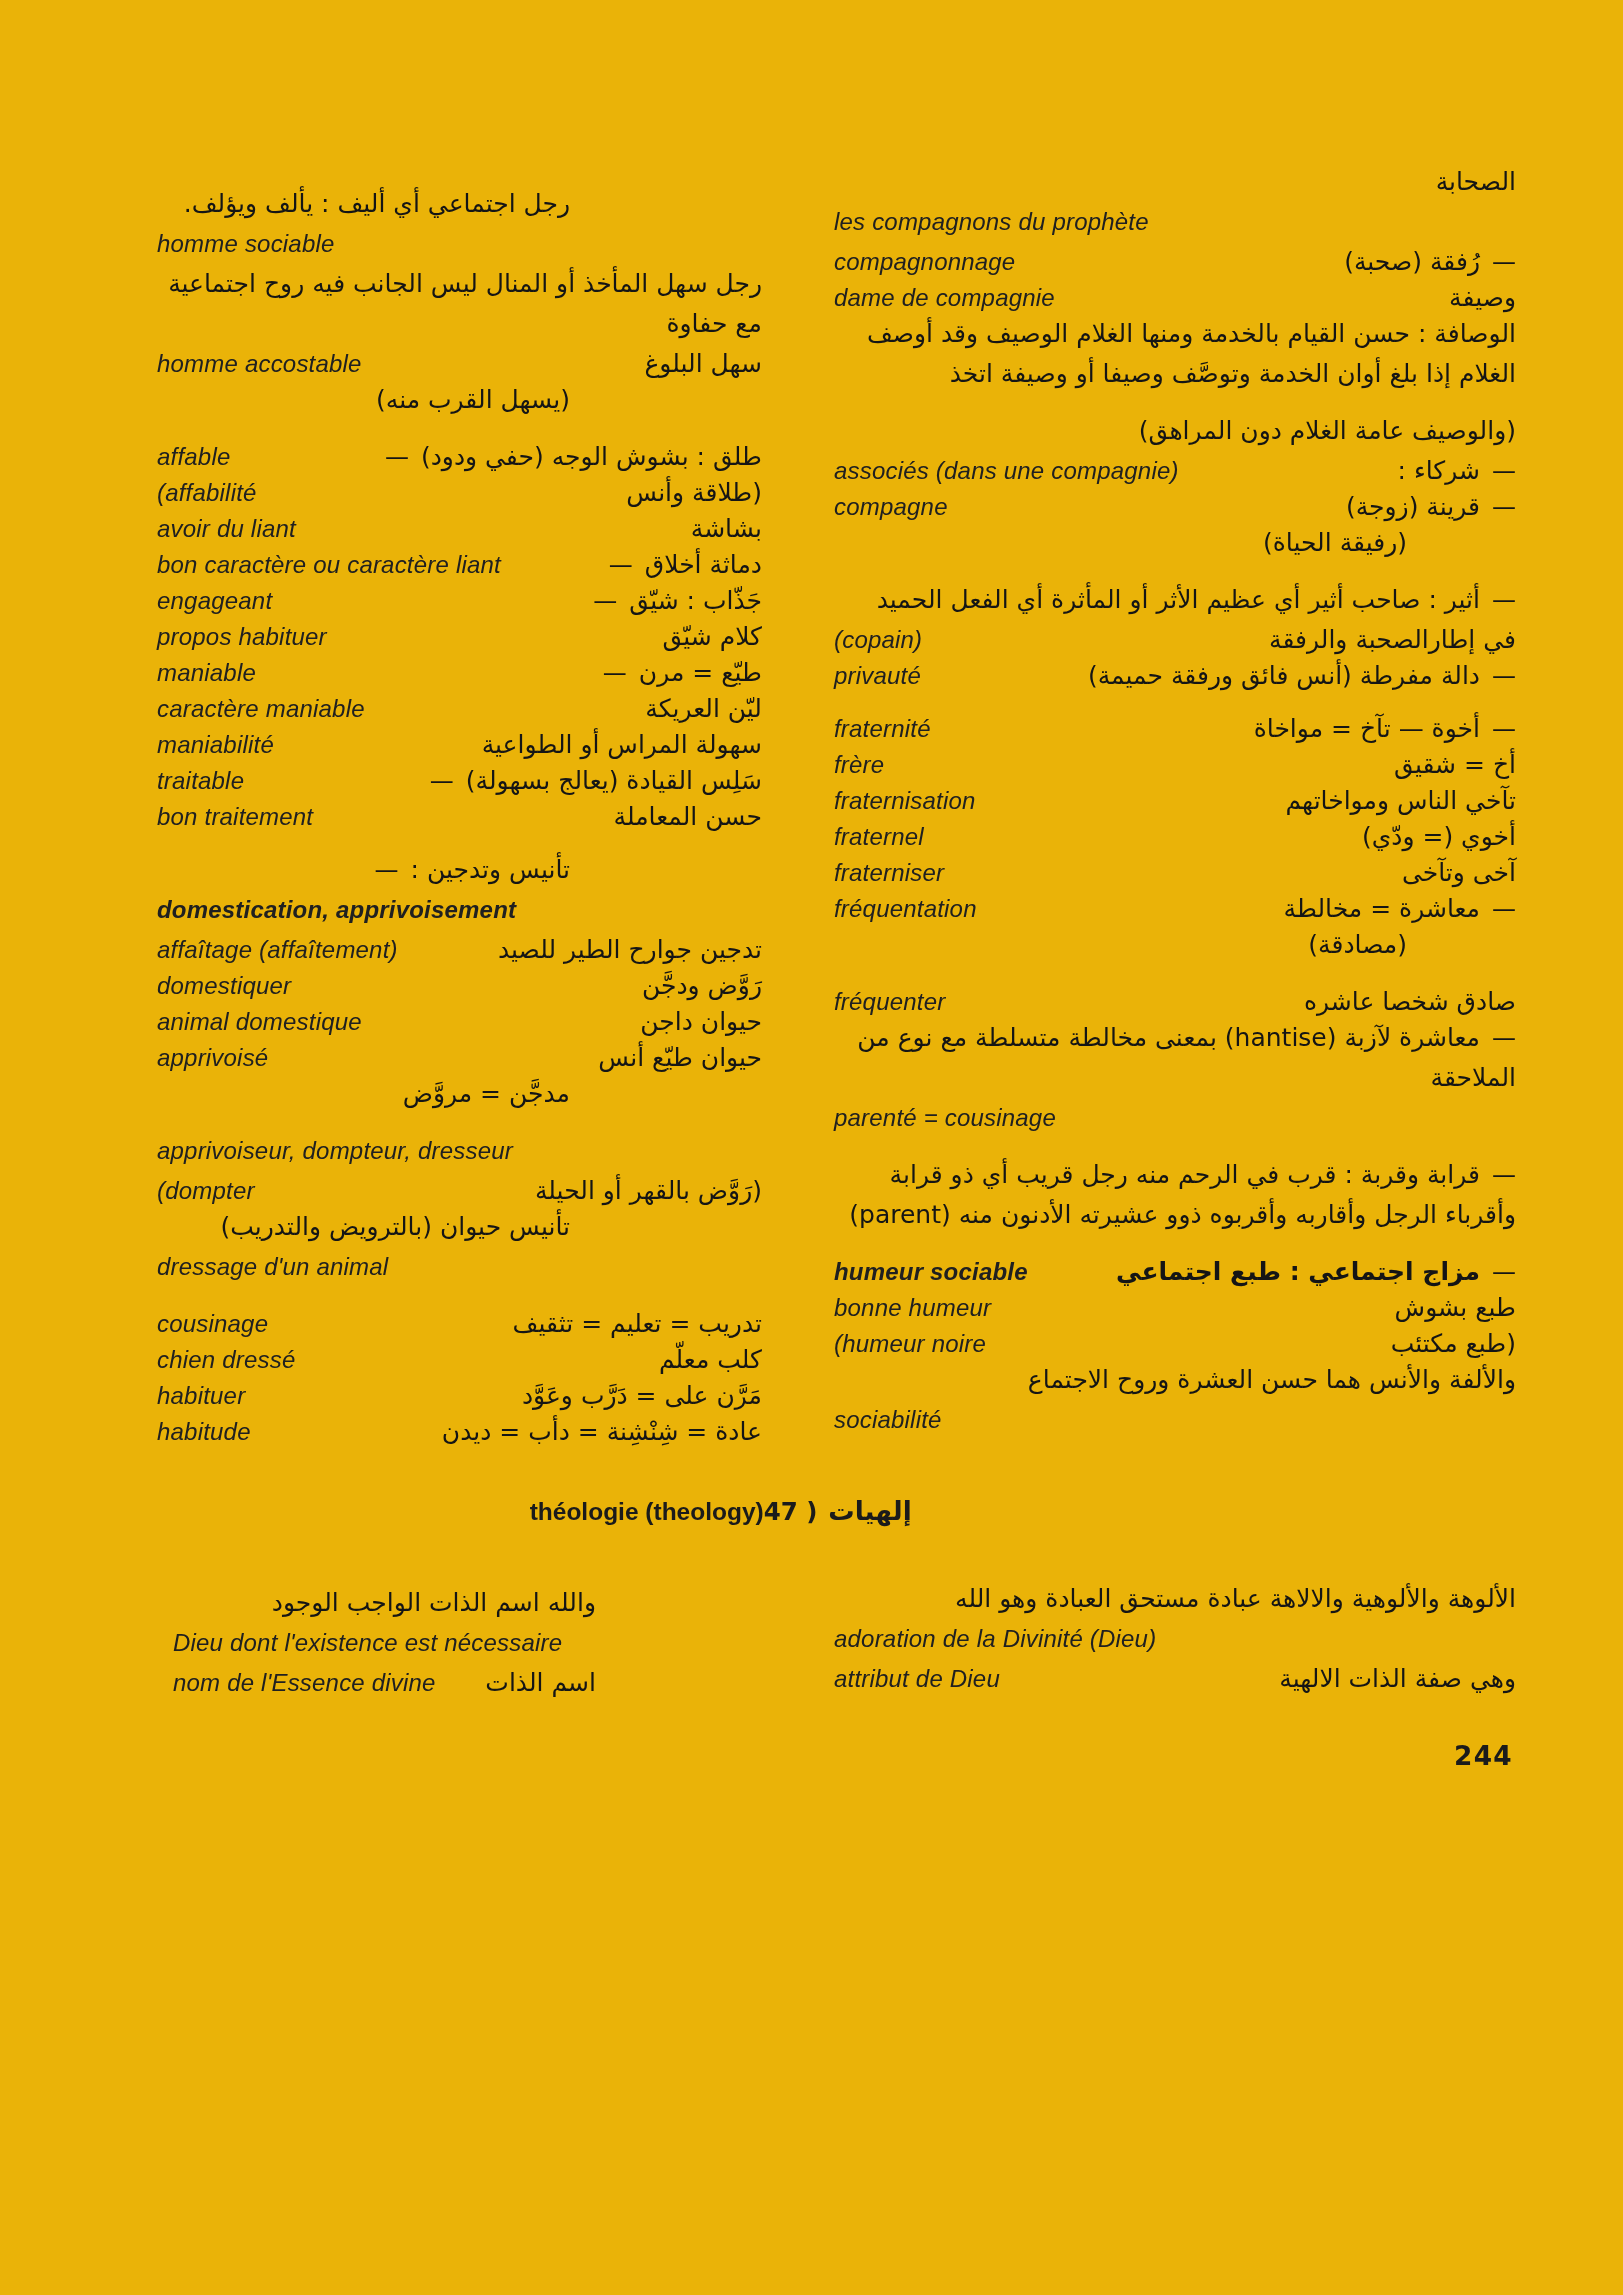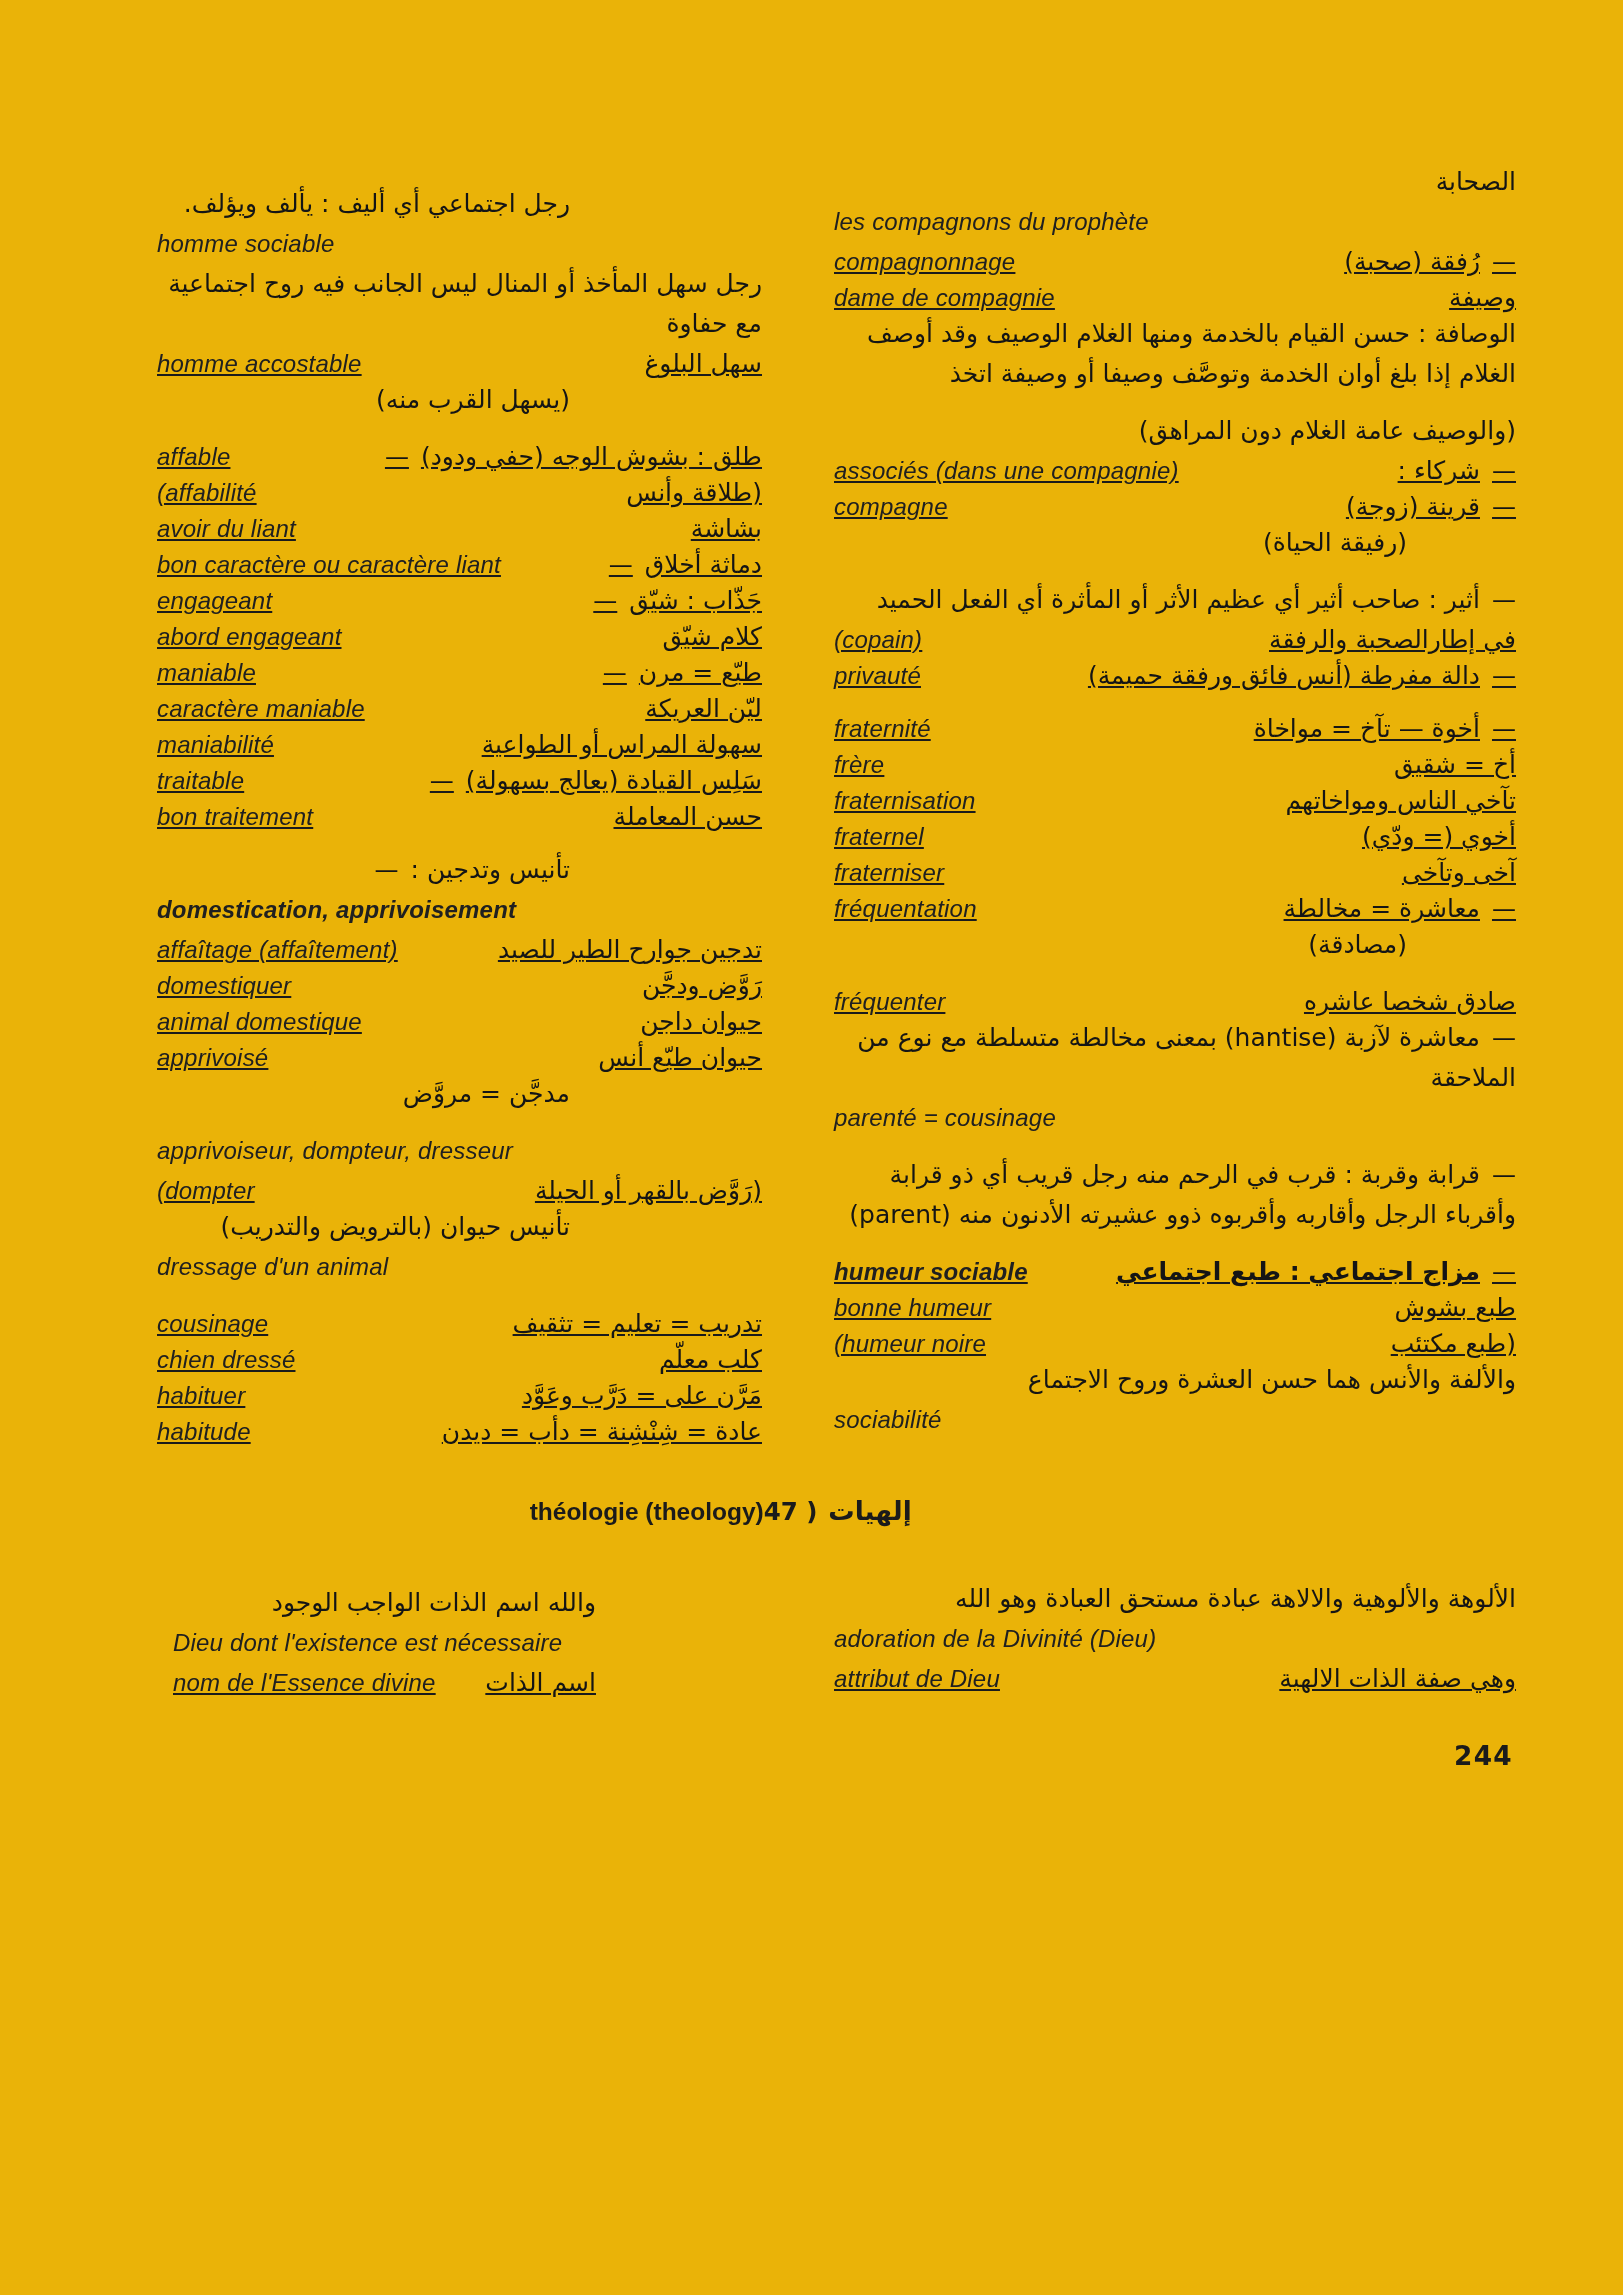--- a/index.html
+++ b/index.html
@@ -22,21 +22,21 @@
   #col-right         { left: 834px; top: 164px;  width: 682px; }
   #col-bottom-left   { left: 157px;  top: 1585px; width: 423px; margin-left: 16px;  }
   #col-bottom-right  { left: 834px; top: 1581px; width: 682px; }
 
   .group { margin-bottom: 17px; }
   .group:last-child { margin-bottom: 0; }
 
   .entry { line-height: 36px; min-height: 36px; }
 
   
-  .pair { display: flex; align-items: flex-end; gap: 4px; text-decoration: underline; }
+  .pair { display: flex; align-items: flex-end; gap: 4px; }
   .pair .fr { flex: 0 1 auto; }
   .pair .rp {
     margin-left: auto; flex: 0 1 auto;
     direction: rtl; text-align: right;
     display: flex; align-items: baseline; gap: 12px;
     max-width: 100%;
   }
 
   .fr {
     font-family: "Liberation Sans", sans-serif;
@@ -126,21 +126,21 @@
           </span>
         </div>
         <div class="entry pair">
           <span class="fr">engageant</span>
           <span class="rp">
             <span class="ar">جَذّاب : شيّق</span>
             <span class="dash">—</span>
           </span>
         </div>
         <div class="entry pair">
-          <span class="fr">abord engageant</span>
+          <span class="fr">propos habituer</span>
           <span class="rp">
             <span class="ar">كلام شيّق</span>
           </span>
         </div>
         <div class="entry pair">
           <span class="fr">maniable</span>
           <span class="rp">
             <span class="ar">طيّع = مرن</span>
             <span class="dash">—</span>
           </span>

